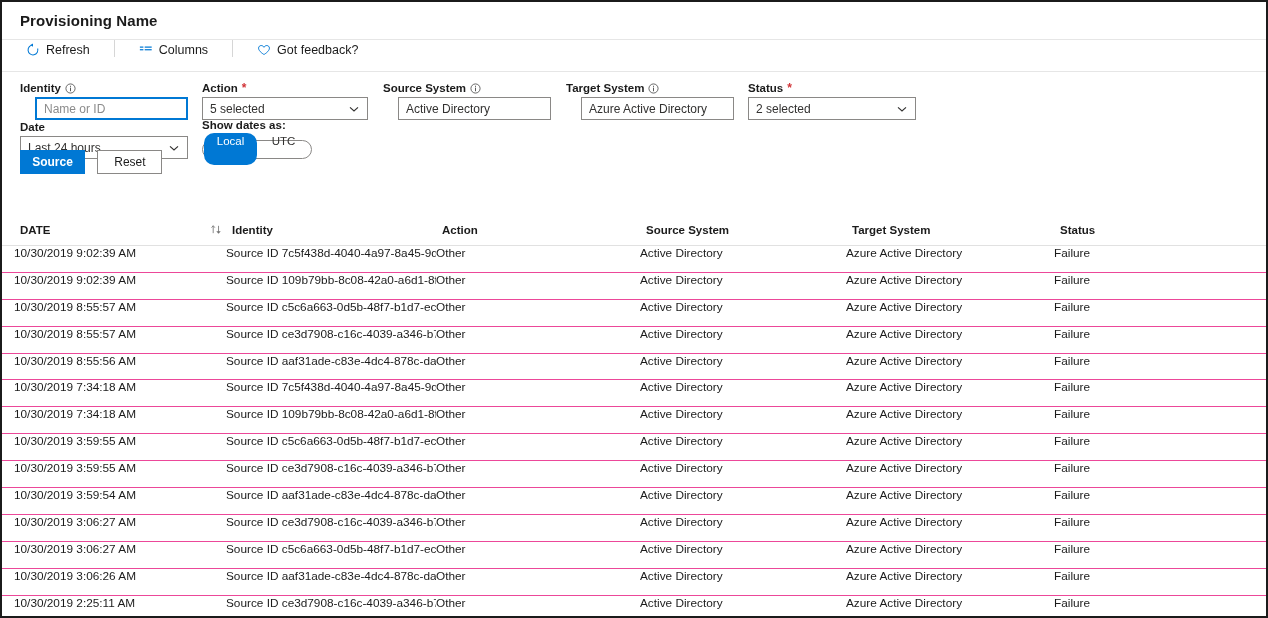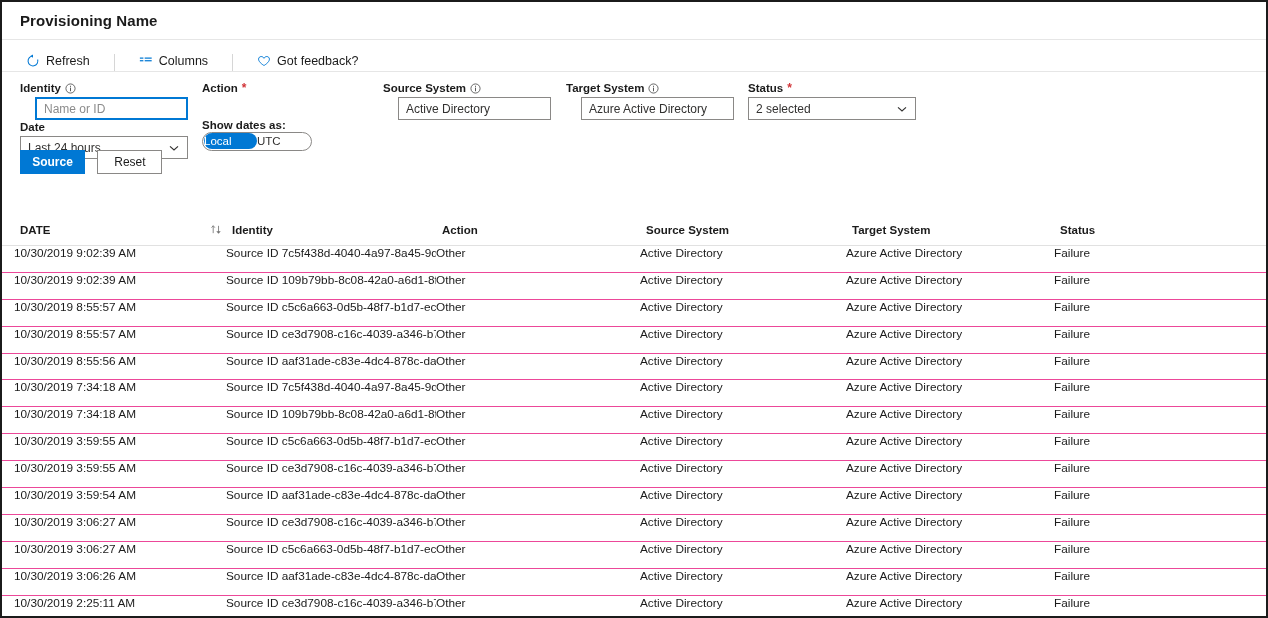--- a/index.html
+++ b/index.html
@@ -33,21 +33,21 @@
     font-size: 15px;
     font-weight: 600;
     color: #1b1b1b;
     letter-spacing: .1px;
   }
 
   
   .commandbar {
     height: 32px;
     display: flex;
-    align-items: flex-end;
+    align-items: flex-start;
     padding: 0 0 0 16px;
     border-bottom: 1px solid #e6e6e6;
     gap: 8px;
   }
   .cmd {
     display: flex;
     align-items: center;
     gap: 6px;
     font-size: 12.5px;
     color: #1b1b1b;
@@ -121,24 +121,25 @@
     align-items: center;
     border: 1px solid #8a8886;
     border-radius: 11px;
     height: 19px;
     padding: 1px;
     background: #fff;
     width: 110px;
   }
   .seg {
     flex: 1;
+    text-align: center;
     font-size: 11.5px;
     border-radius: 10px;
     line-height: 16px;
-    height: 16px;
+    height: 32px;
     cursor: pointer;
     color: #323130;
   }
   .seg.on { background: #0078d4; color: #ffffff; }
 
   .btnrow { position: absolute; left: 18px; }
   .btn {
     font-size: 12px;
     height: 24px;
     min-width: 65px;
@@ -256,20 +257,28 @@
         <div class="tbox focused">
           <span class="ph">Name or ID</span>
         </div>
       </div>
 
       <div class="fld" style="left:200px; top:0; width:166px;">
         <div class="flabel">
           <span>Action</span>
           <span class="req">*</span>
         </div>
+        <div class="ddl">
+          <span>5 selected</span>
+          <span class="chev">
+            <svg width="12" height="12" viewBox="0 0 12 12">
+              <path d="M2 4.3 L6 8 L10 4.3" fill="none" stroke="#323130" stroke-width="1.1"></path>
+            </svg>
+          </span>
+        </div>
       </div>
 
       <div class="fld" style="left:381px; top:0; width:168px;">
         <div class="flabel">
           <span>Source System</span>
           <span class="infoicon">
             <svg width="11" height="11" viewBox="0 0 12 12">
               <circle cx="6" cy="6" r="5" fill="none" stroke="#4a4a4a" stroke-width="0.9"></circle>
               <rect x="5.5" y="5" width="1" height="4" fill="#4a4a4a"></rect>
               <rect x="5.5" y="3" width="1" height="1.2" fill="#4a4a4a"></rect>

